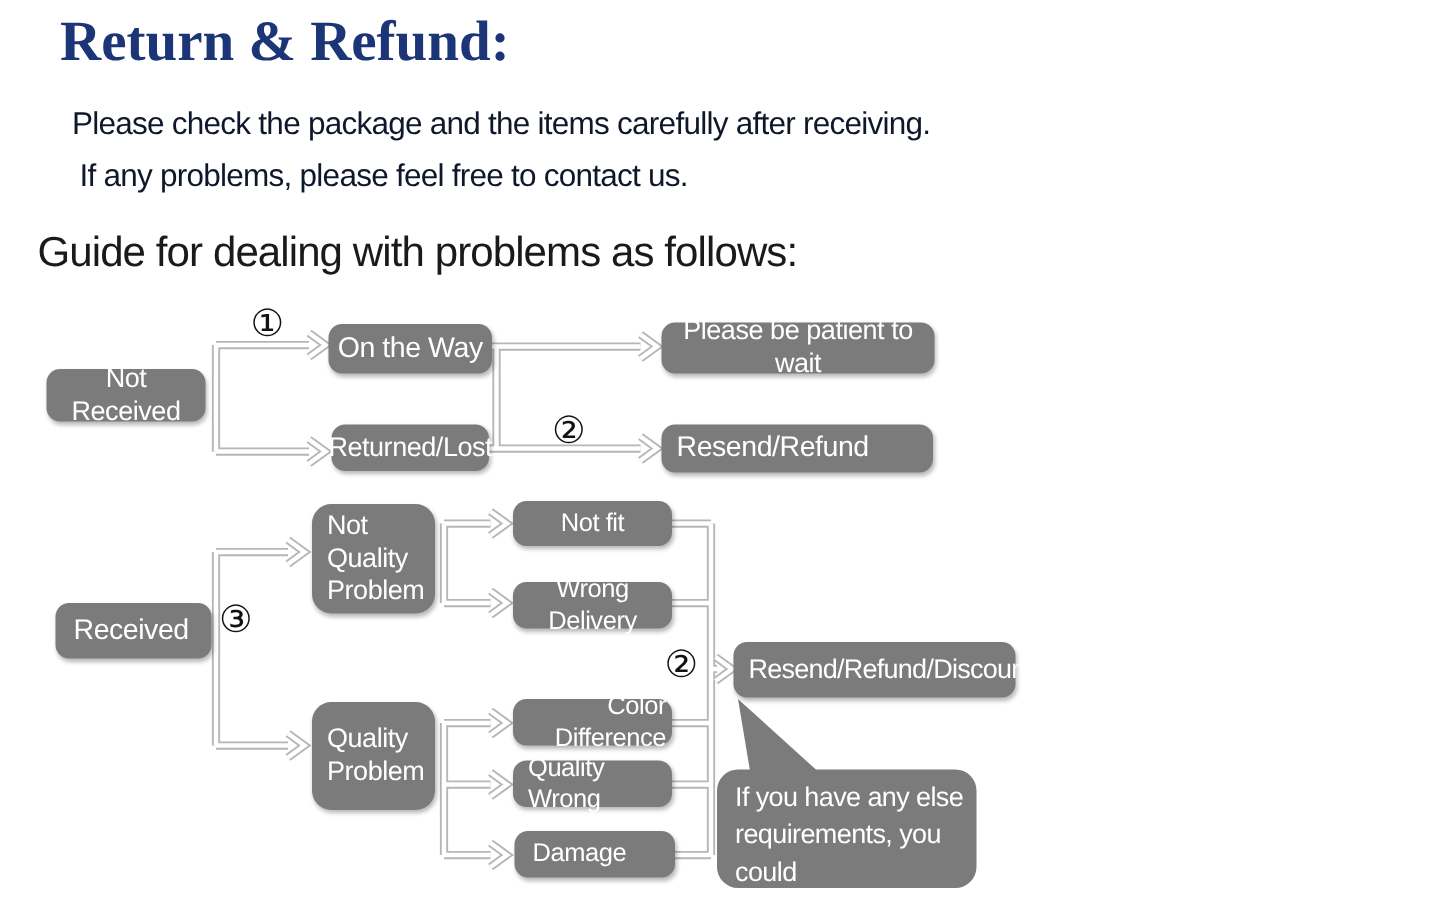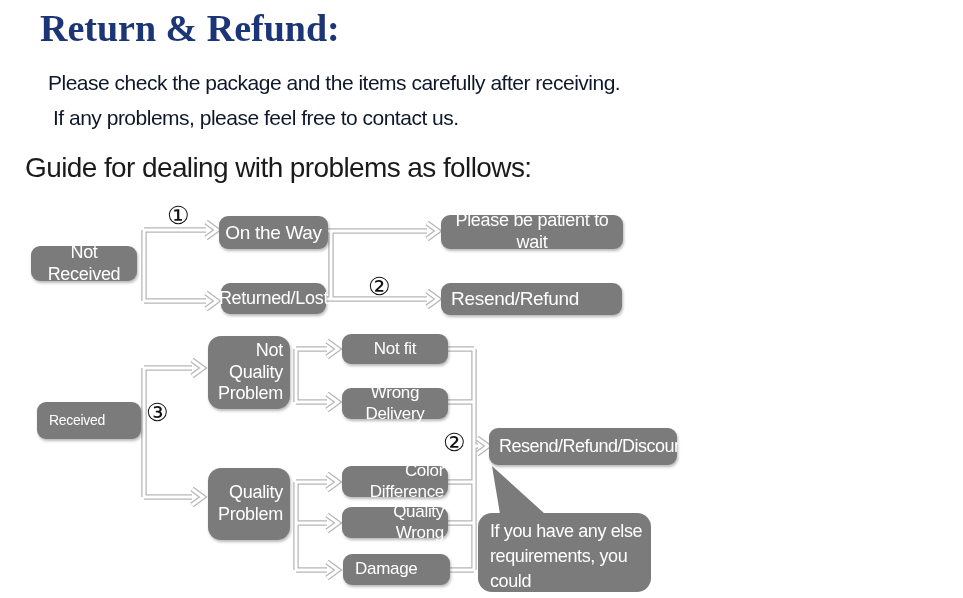--- a/index.html
+++ b/index.html
@@ -19,21 +19,21 @@
   .note2{left:53px;top:106px;}
   .guide{
     position:absolute;left:25px;top:152px;color:#1a1a1a;
     font-size:28px;letter-spacing:-0.6px;
   }
   .node{
     position:absolute;background:#7b7b7b;color:#ffffff;
     border-radius:9px;display:flex;align-items:center;
     font-size:18px;letter-spacing:-0.3px;line-height:1.22;
     box-shadow:1px 2px 3px rgba(0,0,0,0.28);
-    white-space:pre-line;box-sizing:border-box;text-align:right;
+    white-space:pre-line;box-sizing:border-box;
   }
   .node.center{justify-content:center;text-align:center;padding:0 4px;}
   .node.left{justify-content:flex-start;padding-left:10px;padding-right:4px;}
   .marker{
     position:absolute;color:#111;font-size:25px;line-height:1;
     font-family:"DejaVu Sans",sans-serif;
   }
   .bubble{
     position:absolute;left:478px;top:513px;width:173px;height:79px;
     background:#7b7b7b;color:#fff;border-radius:14px;
@@ -148,21 +148,21 @@
   <div class="marker" style="left:167px;top:203px;">①</div>
   <div class="marker" style="left:368px;top:274px;">②</div>
   <div class="marker" style="left:146px;top:400px;">③</div>
   <div class="marker" style="left:443px;top:430px;">②</div>
 
   <div class="node center" style="left:31px;top:246px;width:106px;height:35px;">Not Received</div>
   <div class="node center" style="left:219px;top:216px;width:109px;height:33px;font-size:19px;">On the Way</div>
   <div class="node center" style="left:221px;top:283px;width:105px;height:31px;">Returned/Lost</div>
   <div class="node center" style="left:441px;top:215px;width:182px;height:34px;">Please be patient to wait</div>
   <div class="node left" style="left:441px;top:283px;width:181px;height:32px;font-size:19px;">Resend/Refund</div>
-  <div class="node left" style="left:37px;top:402px;width:104px;height:37px;font-size:14px;padding-left:12px;">Received</div>
+  <div class="node left" style="left:37px;top:402px;width:104px;height:37px;font-size:19px;padding-left:12px;">Received</div>
   <div class="node left" style="left:208px;top:336px;width:82px;height:73px;border-radius:13px;">Not
 Quality
 Problem</div>
   <div class="node left" style="left:208px;top:468px;width:82px;height:72px;border-radius:13px;">Quality
 Problem</div>
   <div class="node center" style="left:342px;top:334px;width:106px;height:30px;font-size:17px;">Not fit</div>
   <div class="node center" style="left:342px;top:388px;width:106px;height:31px;font-size:17px;">Wrong Delivery</div>
   <div class="node center" style="left:342px;top:466px;width:106px;height:31px;font-size:17px;text-align:right;">Color Difference</div>
   <div class="node left" style="left:342px;top:507px;width:106px;height:31px;font-size:17px;">Quality Wrong</div>
   <div class="node left" style="left:343px;top:554px;width:107px;height:31px;font-size:17px;padding-left:12px;">Damage</div>

